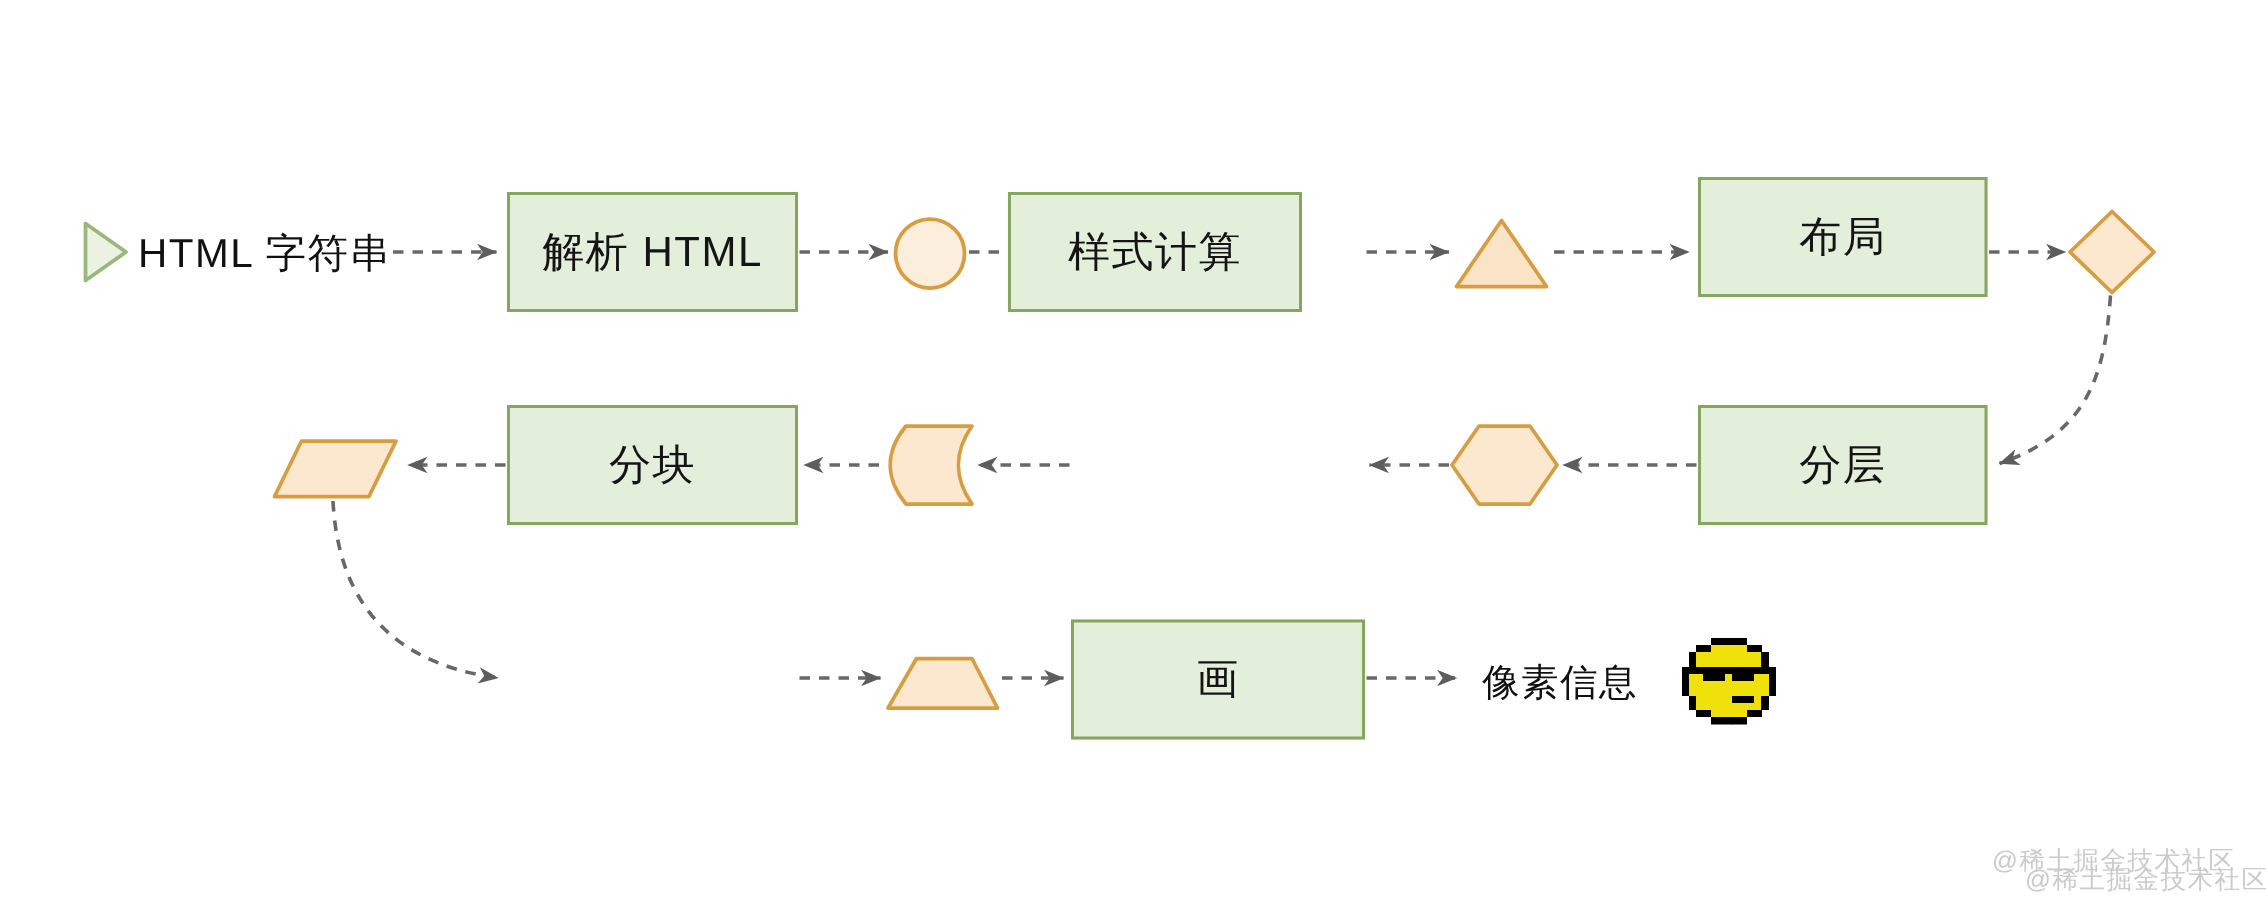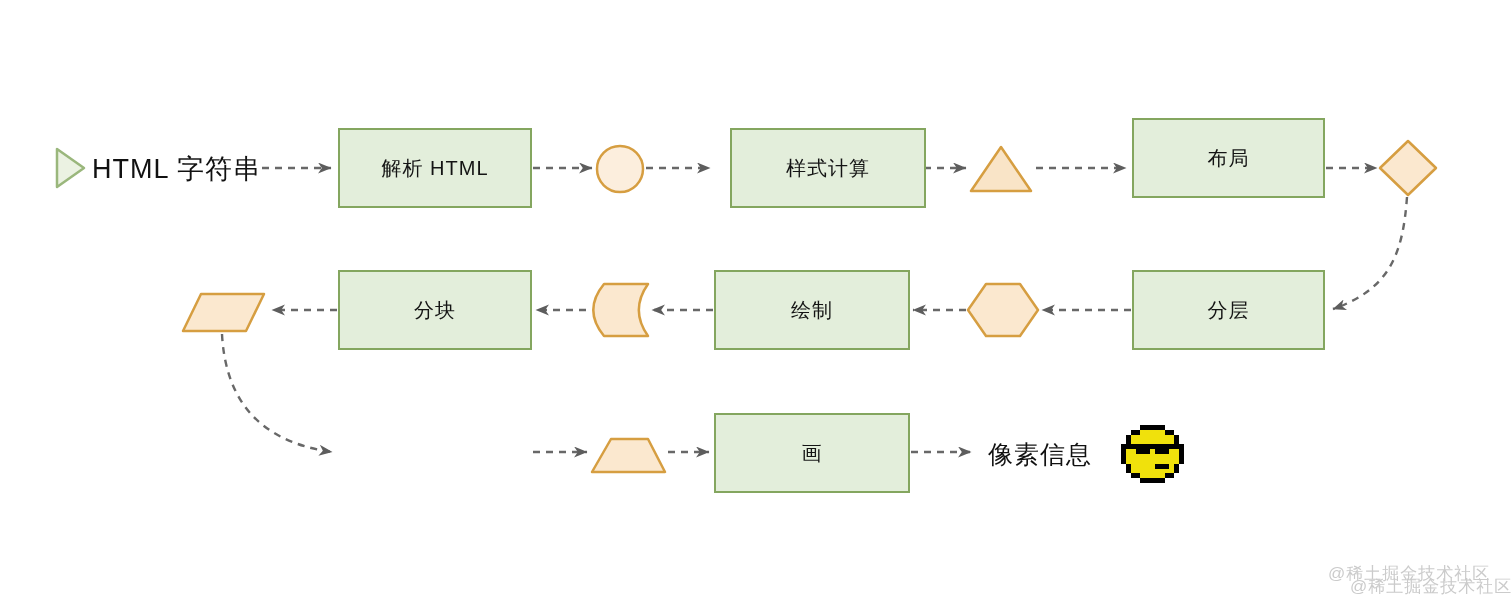--- a/index.html
+++ b/index.html
@@ -8,21 +8,21 @@
     font-family:"Liberation Sans",sans-serif;
     overflow:hidden;
   }
   #stage{position:relative;width:1512px;height:523px;background:#ffffff;}
   #connectors{position:absolute;left:0;top:0;width:1512px;height:604px;}
 
   .node{
     position:absolute;height:80px;box-sizing:border-box;
     background:#e3eedb;border:2px solid #84a65f;
     display:flex;align-items:center;justify-content:center;
-    font-size:20px;font-weight:500;color:#141414;
+    font-size:28px;font-weight:500;color:#141414;
     letter-spacing:1px;white-space:nowrap;
   }
   .flow-label{
     position:absolute;font-size:27px;font-weight:500;color:#111111;
     white-space:nowrap;letter-spacing:1px;
   }
   #start-label{left:92px;top:151px;}
   #end-label{left:988px;top:438px;font-size:25px;text-align:center;}
 
   #smiley{position:absolute;left:1121px;top:425px;width:63px;height:58px;}
@@ -75,31 +75,28 @@
       <polygon points="183,331 201,294 264,294 246,331" fill="#fbe8cf" stroke="#d69e41" stroke-width="2.5"></polygon>
       <polygon points="592,472 611,439 648,439 665,472" fill="#fbe8cf" stroke="#d69e41" stroke-width="2.5"></polygon>
     </g>
   </svg>
 
   <div class="flow-label" id="start-label">HTML 字符串</div>
 
   <div class="node" style="left:338px;top:128px;width:194px;">
     <span>解析 HTML</span>
   </div>
-  <div class="node" style="left:730px;top:128px;width:196px;">
+  <div class="node" style="left:672px;top:128px;width:196px;">
     <span>样式计算</span>
   </div>
   <div class="node" style="left:1132px;top:118px;width:193px;">
     <span>布局</span>
   </div>
   <div class="node" style="left:1132px;top:270px;width:193px;align-items:center;">
     <span>分层</span>
-  </div>
-  <div class="node" style="left:714px;top:270px;width:196px;">
-    <span>绘制</span>
   </div>
   <div class="node" style="left:338px;top:270px;width:194px;text-align:right;">
     <span>分块</span>
   </div>
   <div class="node" style="left:714px;top:413px;width:196px;">
     <span>画</span>
   </div>
 
   <div class="flow-label" id="end-label">像素信息</div>
 

